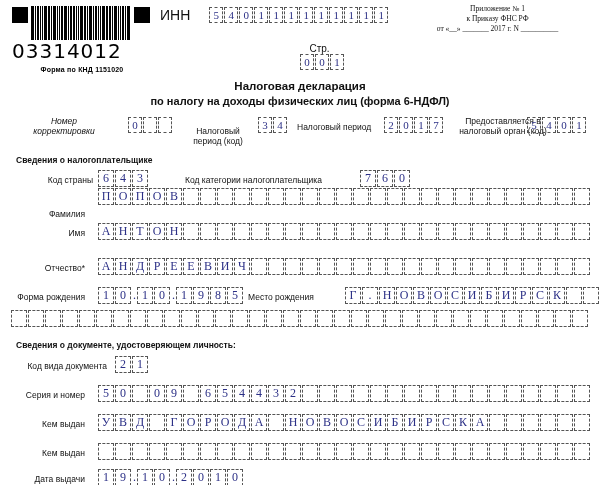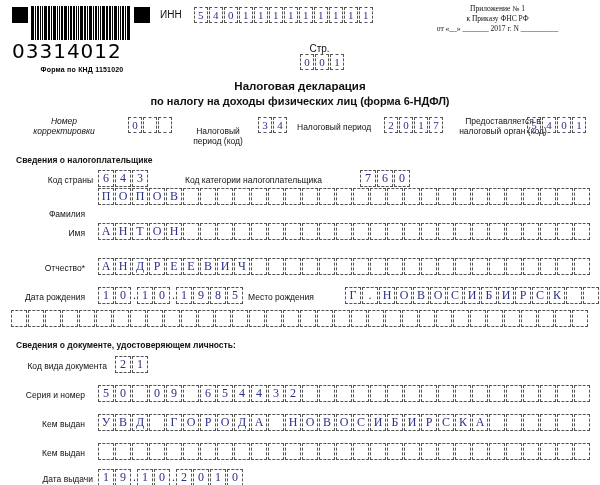--- a/index.html
+++ b/index.html
@@ -112,21 +112,21 @@
           <i style="width: 1px;"></i>
           <i style="width: 3px;"></i>
         </span>
       <span class="bc-sq"></span>
     </div>
     <div class="bc-num">03314012</div>
     <div class="bc-form">Форма по КНД 1151020</div>
   </div>
 
   <div class="abs row" style="left:160px;top:7px;">
-    <span class="lbl" style="font-size:10px;margin-right:12px;">ИНН</span>
+    <span class="lbl" style="font-size:14px;margin-right:19px;">ИНН</span>
     <span class="cells" id="inn-cells">
         <span class="cell sm">5</span>
         <span class="cell sm">4</span>
         <span class="cell sm">0</span>
         <span class="cell sm">1</span>
         <span class="cell sm">1</span>
         <span class="cell sm">1</span>
         <span class="cell sm">1</span>
         <span class="cell sm">1</span>
         <span class="cell sm">1</span>
@@ -302,21 +302,21 @@
       <span class="cell blank"></span>
       <span class="cell blank"></span>
       <span class="cell blank"></span>
       <span class="cell blank"></span>
       <span class="cell blank"></span>
       <span class="cell blank"></span>
       <span class="cell blank"></span>
       <span class="cell blank"></span>
     </div>
 
-  <div class="abs lbl lbl-r" style="left:0;top:292px;width:85px;">Дата рождения</div>
+  <div class="abs lbl lbl-r" style="left:0;top:292px;width:85px;">Форма рождения</div>
   <div class="abs cells" id="birthdate-cells" style="left:98px;top:287px;">
       <span class="cell">1</span>
       <span class="cell">0</span>
       <span class="dot">.</span>
       <span class="cell">1</span>
       <span class="cell">0</span>
       <span class="dot">.</span>
       <span class="cell">1</span>
       <span class="cell">9</span>
       <span class="cell">8</span>
@@ -479,21 +479,21 @@
       <span class="cell blank"></span>
       <span class="cell blank"></span>
       <span class="cell blank"></span>
       <span class="cell blank"></span>
       <span class="cell blank"></span>
       <span class="cell blank"></span>
       <span class="cell blank"></span>
       <span class="cell blank"></span>
     </div>
 
-  <div class="abs lbl lbl-r" style="left:8px;top:474px;width:85px;">Дата выдачи</div>
+  <div class="abs lbl lbl-r" style="left:0;top:474px;width:85px;">Дата выдачи</div>
   <div class="abs cells" id="issuedate-cells" style="left:98px;top:469px;">
       <span class="cell">1</span>
       <span class="cell">9</span>
       <span class="dot">.</span>
       <span class="cell">1</span>
       <span class="cell">0</span>
       <span class="dot">.</span>
       <span class="cell">2</span>
       <span class="cell">0</span>
       <span class="cell">1</span>

